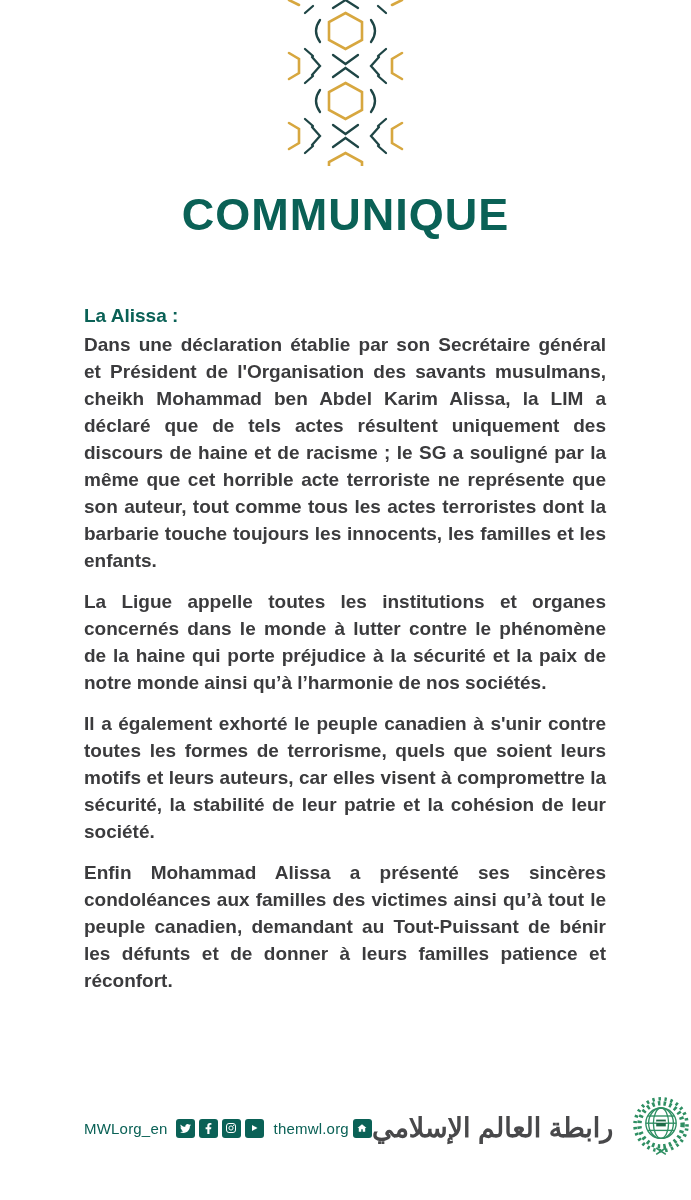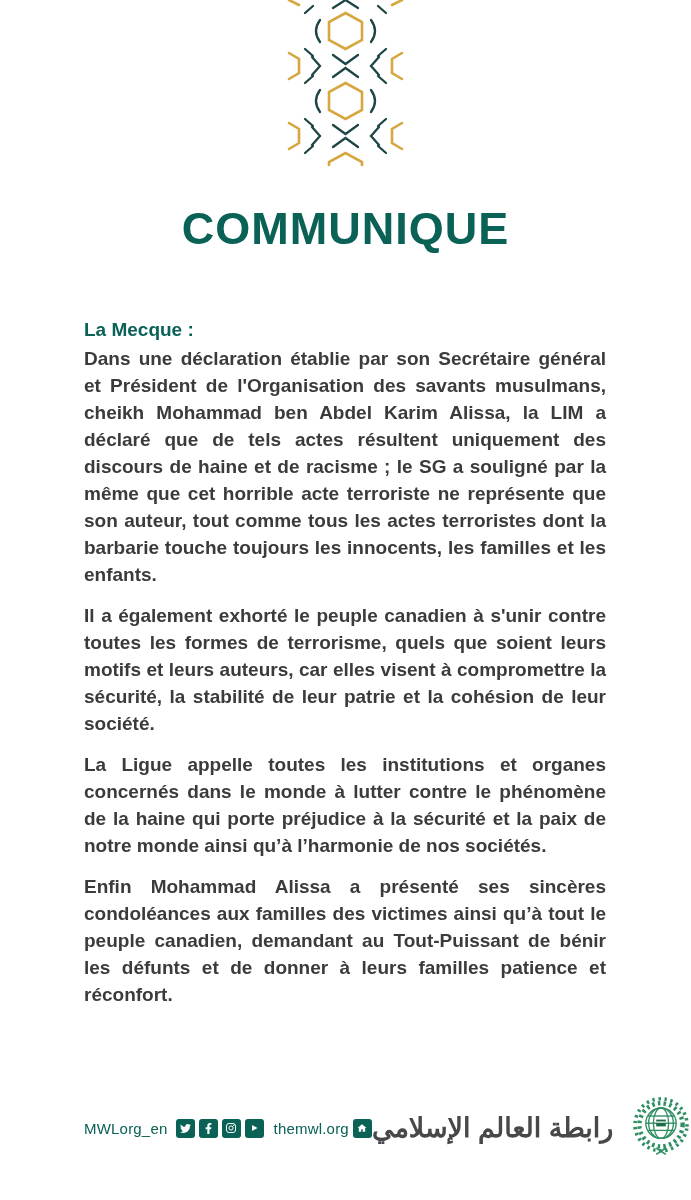--- a/index.html
+++ b/index.html
@@ -17,21 +17,21 @@
     width:691px;height:1200px;
     position:relative;overflow:hidden;
     background:var(--background);
     font-family:"Liberation Sans",sans-serif;
   }
   
   .pattern-wrap{width:117px;margin:0 auto;height:166px;}
   .pg{fill:none;stroke:var(--pattern-gold);stroke-width:2.6;stroke-linecap:round;}
   .pt{fill:none;stroke:var(--pattern-teal);stroke-width:2.3;stroke-linecap:round;}
   h1.title{
-    margin-top:32px;
+    margin-top:18px;
     text-align:center;
     font-size:45px;
     font-weight:bold;
     letter-spacing:1px;
     color:var(--accent);
     line-height:62px;
   }
   
   .article{
     margin:56px 85px 0 84px;
@@ -118,24 +118,24 @@
     <use href="#hexrow" y="70"></use>
     <use href="#connrow" y="70"></use>
     <path class="pg" d="M42,166 L42,162 L58.5,153 L75,162 L75,166"></path>
     <path class="pt" d="M18,153 L26,146 M99,153 L91,146"></path>
   </svg>
 </div>
 
 <h1 class="title">COMMUNIQUE</h1>
 
 <div class="article">
-  <div class="location">La Mecque :</div>
+  <div class="location">La Alissa :</div>
   <p class="body-par">Dans une déclaration établie par son Secrétaire général et Président de l'Organisation des savants  musulmans, cheikh Mohammad ben Abdel Karim Alissa, la LIM a déclaré que de tels actes résultent uniquement des discours de haine et de racisme ; le SG a souligné par la même que cet horrible acte terroriste ne représente que son auteur, tout comme tous les actes terroristes dont la barbarie touche toujours les innocents, les familles et les enfants.</p>
+  <p class="body-par">La Ligue appelle toutes les institutions et organes concernés dans le monde à lutter contre le phénomène de la haine qui porte préjudice à la sécurité et la paix de notre monde ainsi qu’à l’harmonie de nos sociétés.</p>
   <p class="body-par">Il a également exhorté le peuple canadien à s'unir contre toutes les formes de  terrorisme, quels que soient leurs motifs et leurs auteurs, car elles visent à compromettre la sécurité, la stabilité de leur patrie et la cohésion de leur société.</p>
-  <p class="body-par">La Ligue appelle toutes les institutions et organes concernés dans le monde à lutter contre le phénomène de la haine qui porte préjudice à la sécurité et la paix de notre monde ainsi qu’à l’harmonie de nos sociétés.</p>
   <p class="body-par">Enfin Mohammad Alissa a présenté ses sincères condoléances aux familles des victimes ainsi qu’à tout le peuple canadien, demandant au Tout-Puissant de bénir les défunts et de donner à leurs familles patience et réconfort.</p>
 </div>
 
 <div class="footer">
   <div class="social-row">
     <span class="social-handle">MWLorg_en</span>
 
     <span class="icon-sq first">
       <svg width="11" height="11" viewBox="0 0 512 512">
         <path fill="#fff" d="M459 152c0 4 0 9 0 13 0 139-106 299-299 299-59 0-115-17-161-47 8 1 17 1 25 1 49 0 94-17 130-45-46-1-85-31-98-73 6 1 13 2 20 2 9 0 19-1 28-4-48-10-84-52-84-103v-1c14 8 30 13 47 13-28-19-47-51-47-87 0-20 5-38 14-53 52 64 129 105 216 110-2-8-3-16-3-24 0-58 47-105 105-105 30 0 57 13 77 33 24-5 46-13 67-25-8 24-24 45-46 58 21-2 42-8 60-16-14 21-32 39-51 54z"></path>

